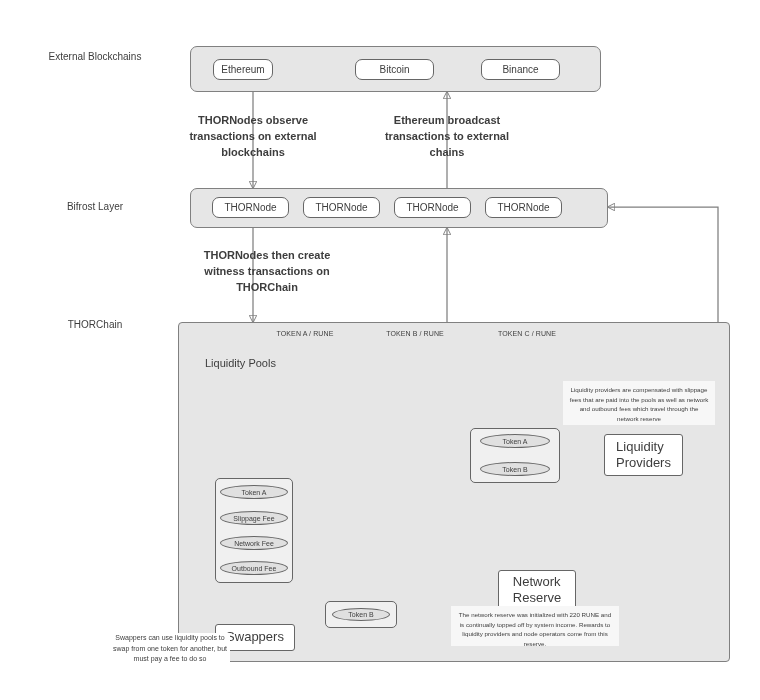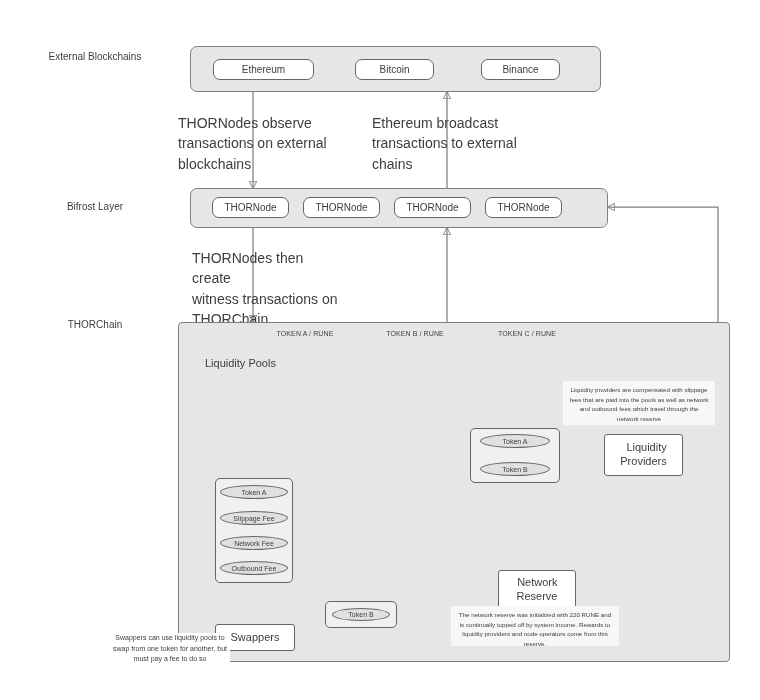--- a/index.html
+++ b/index.html
@@ -53,22 +53,22 @@
   }
 
   
   .plain-box {
     background: #ffffff;
     border: 1.4px solid #666666;
     border-radius: 3px;
     display: flex;
     align-items: center;
     justify-content: center;
-    text-align: right;
-    font-size: 11px;
+    text-align: left;
+    font-size: 13px;
     color: #3d3d3d;
     line-height: 1.25;
   }
 
   
   .pill {
     background: #e0e0e0;
     border: 1.4px solid #666666;
     border-radius: 50%/50%;
     display: flex;
@@ -100,25 +100,26 @@
   .caption {
     font-size: 7px;
     line-height: 1.5;
     color: #3d3d3d;
     text-align: center;
     background: #ffffff;
   }
 
   
   .edge-label {
-    font-size: 14px;
+    font-size: 11px;
     line-height: 1.45;
     color: #3d3d3d;
-    text-align: left;
+    text-align: center;
     white-space: pre-line;
+    font-weight: bold;
   }
 
   
   .pool-title {
     font-size: 7px;
     color: #3d3d3d;
     text-align: center;
     white-space: nowrap;
     letter-spacing: .1px;
   }
@@ -214,21 +215,21 @@
   </svg>
 
   <div class="abs layer-label" style="left:20px; top:51px; width:150px;">External Blockchains</div>
 
   <div class="abs layer-label" style="left:20px; top:201px; width:150px;">Bifrost Layer</div>
 
   <div class="abs layer-label" style="left:20px; top:319px; width:150px;">THORChain</div>
 
   <div class="abs container-box" style="left:190px; top:46px; width:411px; height:46px;"></div>
 
-  <div class="abs chip" style="left:213px; top:59px; width:101px; height:21px;">Ethereum</div>
+  <div class="abs chip" style="left:213px; top:59px; width:60px; height:21px;">Ethereum</div>
   <div class="abs chip" style="left:355px; top:59px; width:79px; height:21px;">Bitcoin</div>
   <div class="abs chip" style="left:481px; top:59px; width:79px; height:21px;">Binance</div>
 
   <div class="abs edge-label" style="left:178px; top:113px; width:150px;">THORNodes observe
 transactions on external
 blockchains</div>
   <div class="abs edge-label" style="left:372px; top:113px; width:150px;">Ethereum broadcast
 transactions to external
 chains</div>
 

